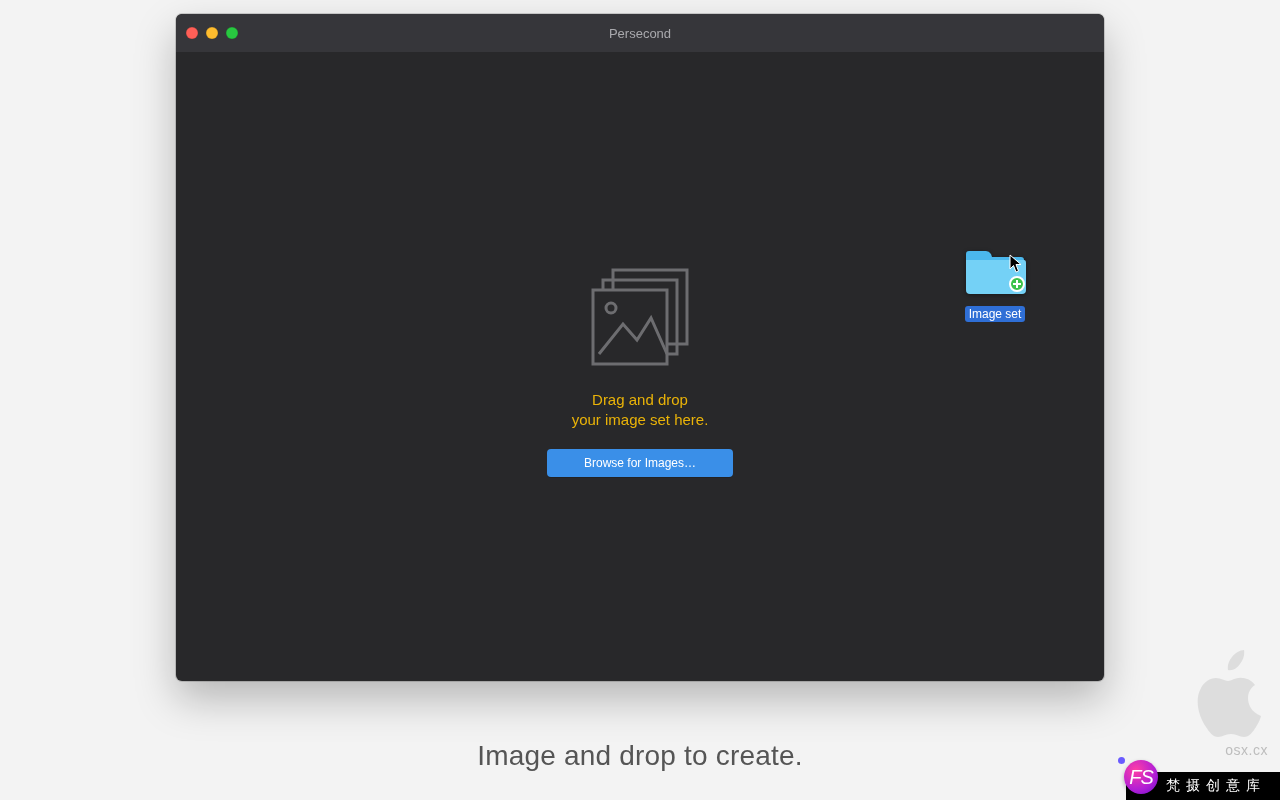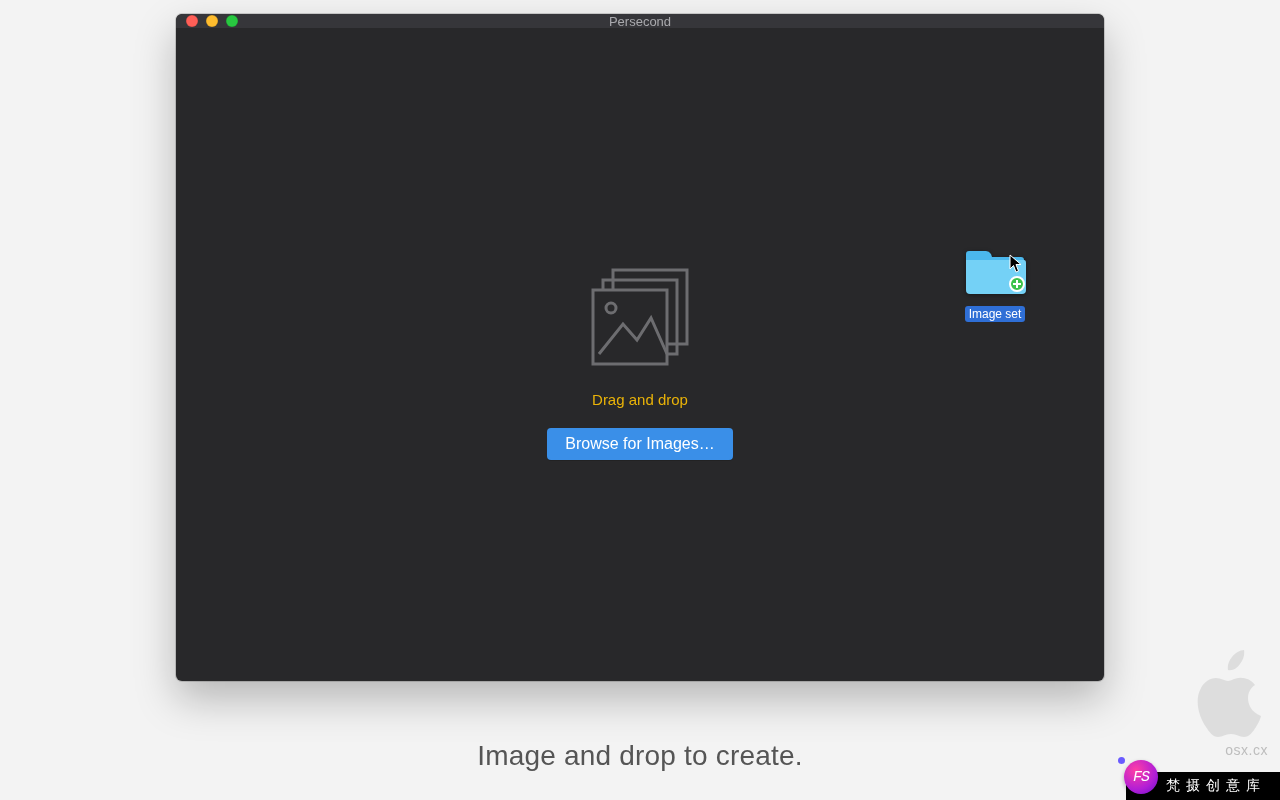--- a/index.html
+++ b/index.html
@@ -11,21 +11,21 @@
     left: 176px;
     top: 14px;
     width: 928px;
     height: 667px;
     background: #28282a;
     border-radius: 6px;
     box-shadow: 0 18px 40px rgba(0,0,0,0.25), 0 0 0 1px rgba(0,0,0,0.15);
     overflow: hidden;
   }
   .titlebar {
-    height: 14px;
+    height: 38px;
     background: #36363a;
     display: flex;
     align-items: center;
     position: relative;
     border-top-left-radius: 6px;
     border-top-right-radius: 6px;
   }
   .traffic-lights {
     display: flex;
     gap: 8px;
@@ -54,21 +54,21 @@
     color: #d6d6d8;
   }
   .stack-icon { display: block; margin: 0 auto 18px auto; }
   .dz-line { font-size: 15px; line-height: 1.35; color: #eab308; }
   .browse-btn {
     margin-top: 18px;
     display: inline-block;
     background: #3a8fe8;
     color: #fff;
     border: none;
-    font-size: 16px;
+    font-size: 12px;
     padding: 7px 18px;
     border-radius: 4px;
     cursor: pointer;
     width: 186px;
     box-shadow: 0 1px 0 rgba(0,0,0,0.15);
   }
 
   .drag-item {
     position: absolute;
     left: 785px;
@@ -150,22 +150,22 @@
     left: -2px;
     bottom: 6px;
     width: 34px; height: 34px;
     border-radius: 50%;
     background: radial-gradient(circle at 35% 30%, #ff3ea5, #b11ed6 60%, #6a0fc7);
     display: flex; align-items: center; justify-content: center;
     box-shadow: 0 2px 4px rgba(0,0,0,0.3);
   }
   .badge-circle span {
     color: #fff;
-    font-family: Liberation Mono, monospace;
-    font-size: 15px;
+    font-family: Liberation Sans, sans-serif;
+    font-size: 20px;
     font-style: italic;
     letter-spacing: -1px;
   }
   .badge-dot {
     position: absolute;
     left: -8px; bottom: 36px;
     width: 7px; height: 7px; border-radius: 50%;
     background: #6a5bff;
   }
 </style>
@@ -186,20 +186,21 @@
     <svg class="stack-icon" width="110" height="110" viewBox="0 0 110 110">
       <g fill="none" stroke="#6d6d70" stroke-width="3">
         <rect x="28" y="8" width="74" height="74"></rect>
         <rect x="18" y="18" width="74" height="74"></rect>
         <rect x="8" y="28" width="74" height="74" fill="#28282a"></rect>
         <circle cx="26" cy="46" r="5"></circle>
         <polyline points="14,92 38,62 52,78 66,56 82,92"></polyline>
       </g>
     </svg>
     <div class="dz-line">Drag and drop</div>
+    <div class="dz-line">your image set here.</div>
     <button class="browse-btn">Browse for Images…</button>
   </div>
 
   <div class="drag-item">
     <svg class="folder-svg" width="62" height="46" viewBox="0 0 62 46">
       <path d="M2 8 L2 4 Q2 1 5 1 L22 1 Q25 1 27 4 L28 7 L57 7 Q60 7 60 10 L60 12 L2 12 Z" fill="#4bb7ec"></path>
       <path d="M2 10 L60 10 Q62 10 62 13 L62 40 Q62 44 58 44 L6 44 Q2 44 2 40 Z" fill="#74d1f6"></path>
     </svg>
     <div class="plus-badge"></div>
     <svg class="cursor-caret" width="14" height="20" viewBox="0 0 14 20">

